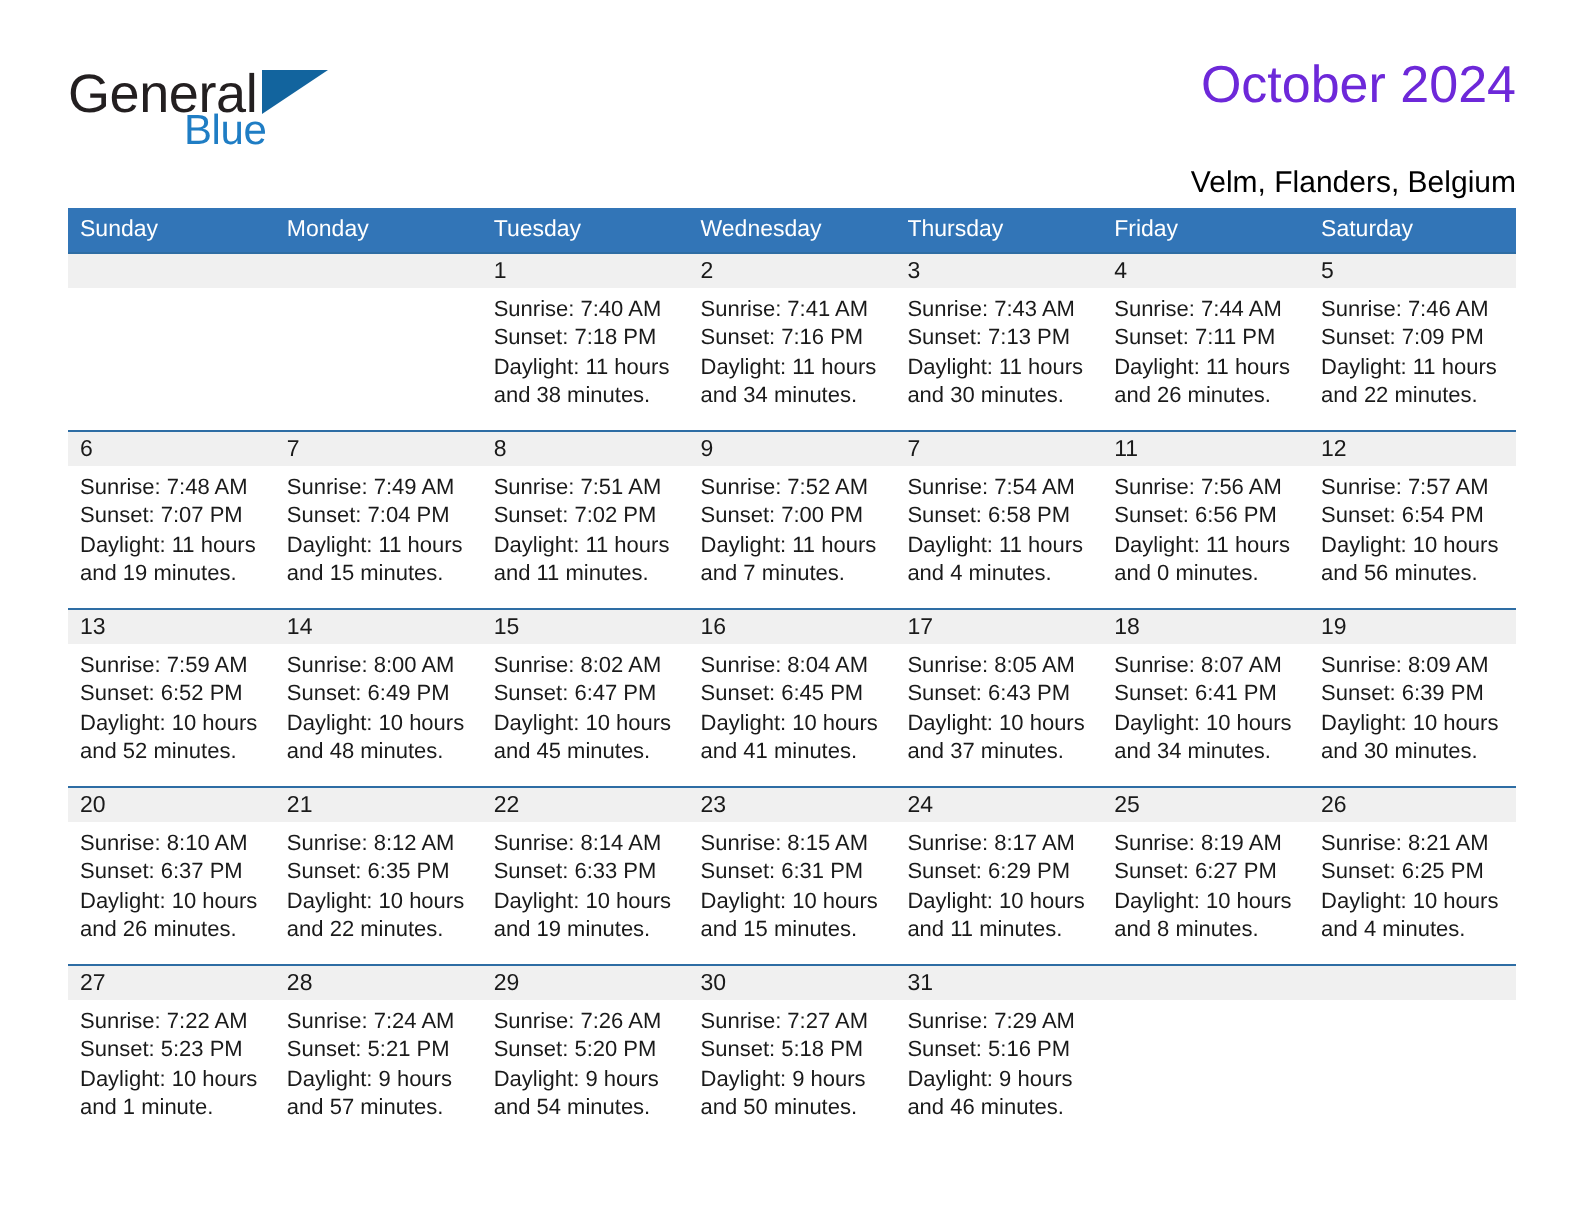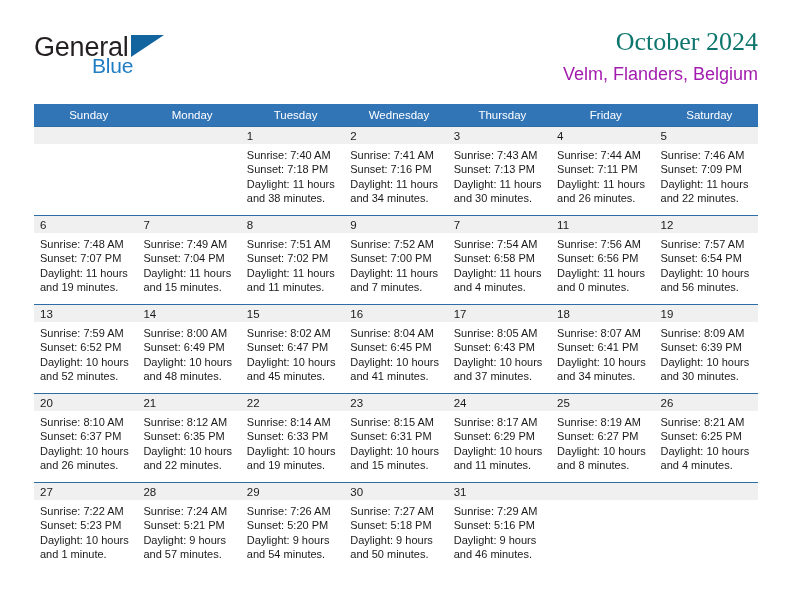--- a/index.html
+++ b/index.html
@@ -51,48 +51,47 @@
     border-left: 33px solid #12649e;
     border-bottom: 22px solid transparent;
   }
   .title-block {
     position: absolute;
     right: 0; top: 0;
     text-align: right;
   }
   .cal-title {
     font-size: 26px;
-    color: #0f766e;
+    color: #6d28d9;
     font-weight: normal;
     line-height: 32px;
     white-space: nowrap;
-    font-family: Liberation Serif, serif;
   }
   .cal-subtitle {
-    font-size: 18px;
-    color: #a21caf;
+    font-size: 15px;
+    color: #000000;
     line-height: 22px;
-    margin-top: 5px;
+    margin-top: 23px;
     white-space: nowrap;
   }
 
   
   .calendar {
     position: absolute;
     left: 34px; top: 104px;
     width: 724px;
     border-collapse: collapse;
     table-layout: fixed;
   }
   .calendar th {
     background: #3275b7;
     color: #ffffff;
     font-size: 11.5px;
     font-weight: normal;
-    text-align: center;
+    text-align: left;
     padding: 5px 0 5px 6px;
     height: 21px;
     border: none;
   }
   .calendar td {
     vertical-align: top;
     padding: 0;
     border: none;
     border-top: 1px solid #2e6da4;
     height: 89px;

